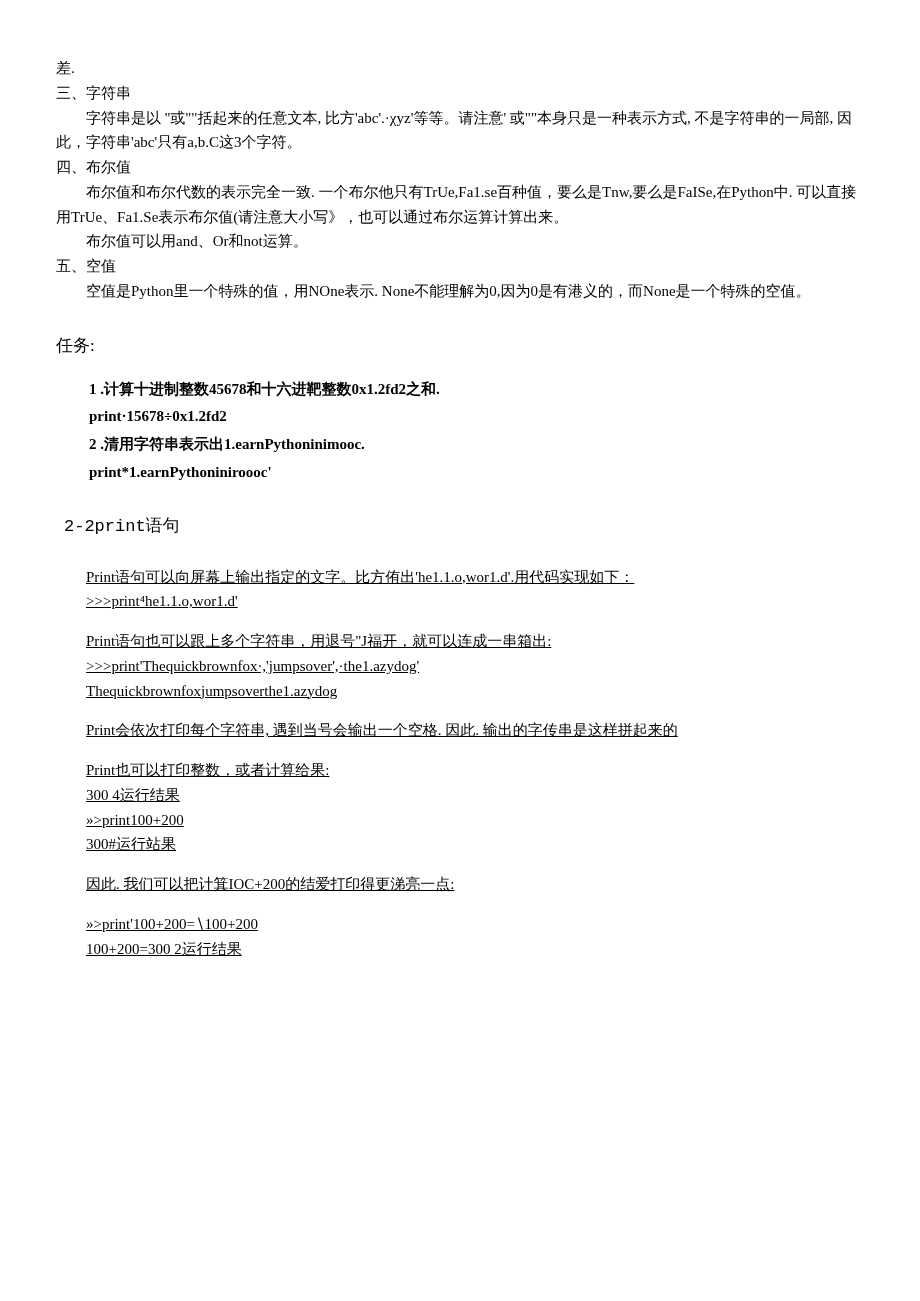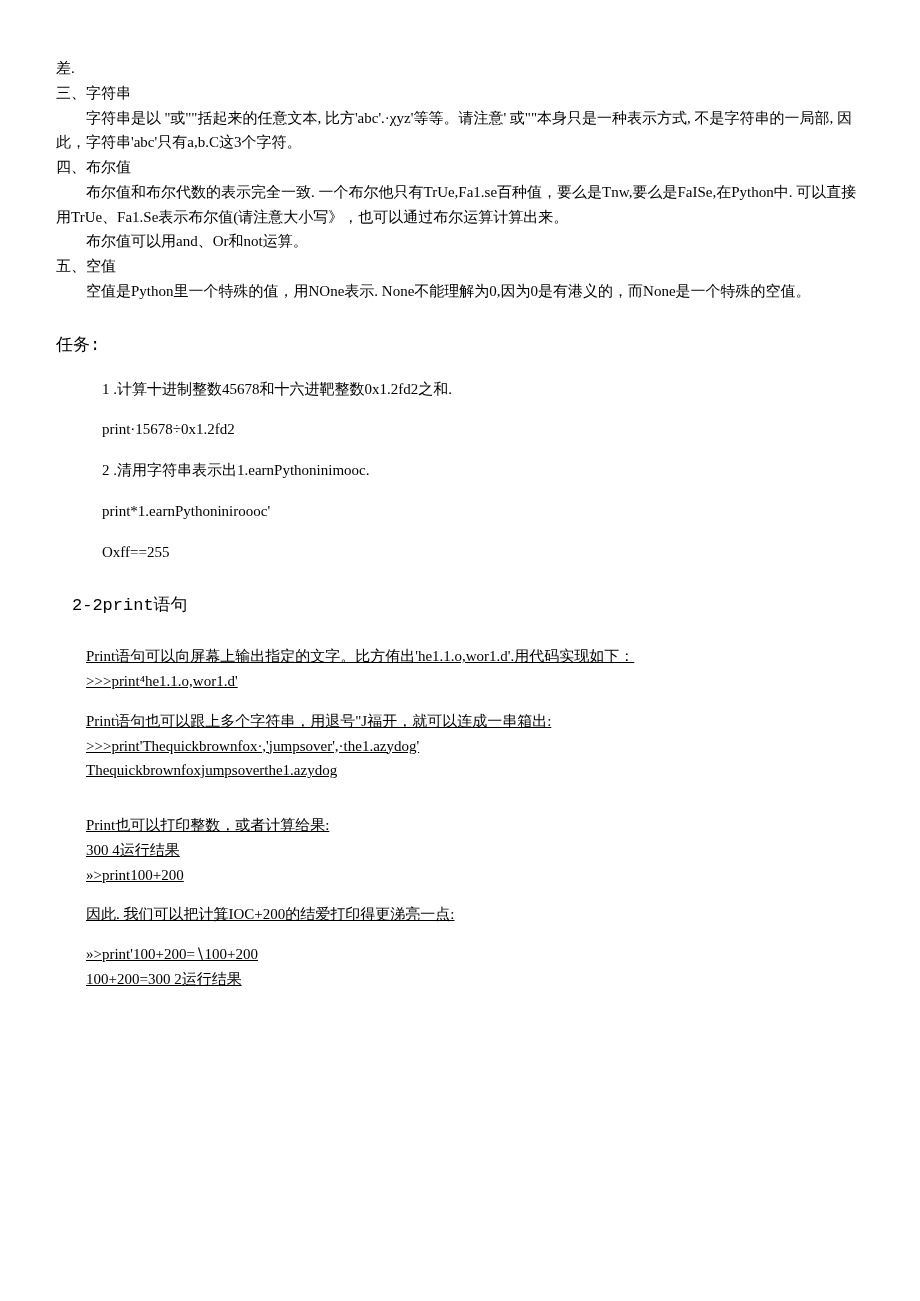--- a/index.html
+++ b/index.html
@@ -10,32 +10,32 @@
     line-height: 1.65;
     color: #000;
     background: #fff;
     width: 920px;
     box-sizing: border-box;
   }
   .para { margin: 0; }
   .indent1 { text-indent: 2em; }
   .section-num { }
   .task-heading {
-    font-family: Liberation Mono, monospace;
+    font-family: Liberation Serif, serif;
     font-size: 17px;
     margin-top: 28px;
   }
   .task-block { margin-left: 2em; }
-  .task-block p { margin: 16px; }
+  .task-block p { margin: 3px; font-weight: bold; }
   .subheading {
     font-family: "Courier New", monospace;
     font-size: 17px;
     margin-top: 28px;
     margin-bottom: 24px;
-    margin-left: 16px;
+    margin-left: 8px;
   }
   .block2 { margin-left: 2em; }
   .block2 p { margin: 0; text-decoration: underline; }
   .gap { height: 1em; }
 </style>
 </head>
 <body>
 
 <p class="para">差.</p>
 <p class="para section-num">三、字符串</p>
@@ -46,35 +46,36 @@
 <p class="para section-num">五、空值</p>
 <p class="para indent1">空值是Python里一个特殊的值，用NOne表示. None不能理解为0,因为0是有港义的，而None是一个特殊的空值。</p>
 
 <p class="task-heading">任务:</p>
 
 <div class="task-block">
   <p>1  .计算十进制整数45678和十六进靶整数0x1.2fd2之和.</p>
   <p>print·15678÷0x1.2fd2</p>
   <p>2  .清用字符串表示出1.earnPythoninimooc.</p>
   <p>print*1.earnPythoniniroooc'</p>
-  <p>Oxff==255</p>
 </div>
 
 <p class="subheading">2-2print语句</p>
 
 <div class="block2">
   <p>Print语句可以向屏幕上输出指定的文字。比方侑出'he1.1.o,wor1.d'.用代码实现如下：</p>
   <p>&gt;&gt;&gt;print⁴he1.1.o,wor1.d'</p>
   <div class="gap"></div>
   <p>Print语句也可以跟上多个字符串，用退号"J福开，就可以连成一串箱出:</p>
   <p>&gt;&gt;&gt;print'Thequickbrownfox·,'jumpsover',·the1.azydog'</p>
   <p>Thequickbrownfoxjumpsoverthe1.azydog</p>
   <div class="gap"></div>
+  <p>Print会依次打印每个字符串, 遇到当号会输出一个空格. 因此. 输出的字传串是这样拼起来的</p>
   <div class="gap"></div>
   <p>Print也可以打印整数，或者计算给果:</p>
   <p>300      4运行结果</p>
   <p>»&gt;print100+200</p>
+  <p>300#运行站果</p>
   <div class="gap"></div>
   <p>因此. 我们可以把计箕IOC+200的结爱打印得更涕亮一点:</p>
   <div class="gap"></div>
   <p>»&gt;print'100+200=∖100+200</p>
   <p>100+200=300              2运行结果</p>
 </div>
 
 </body></html>

